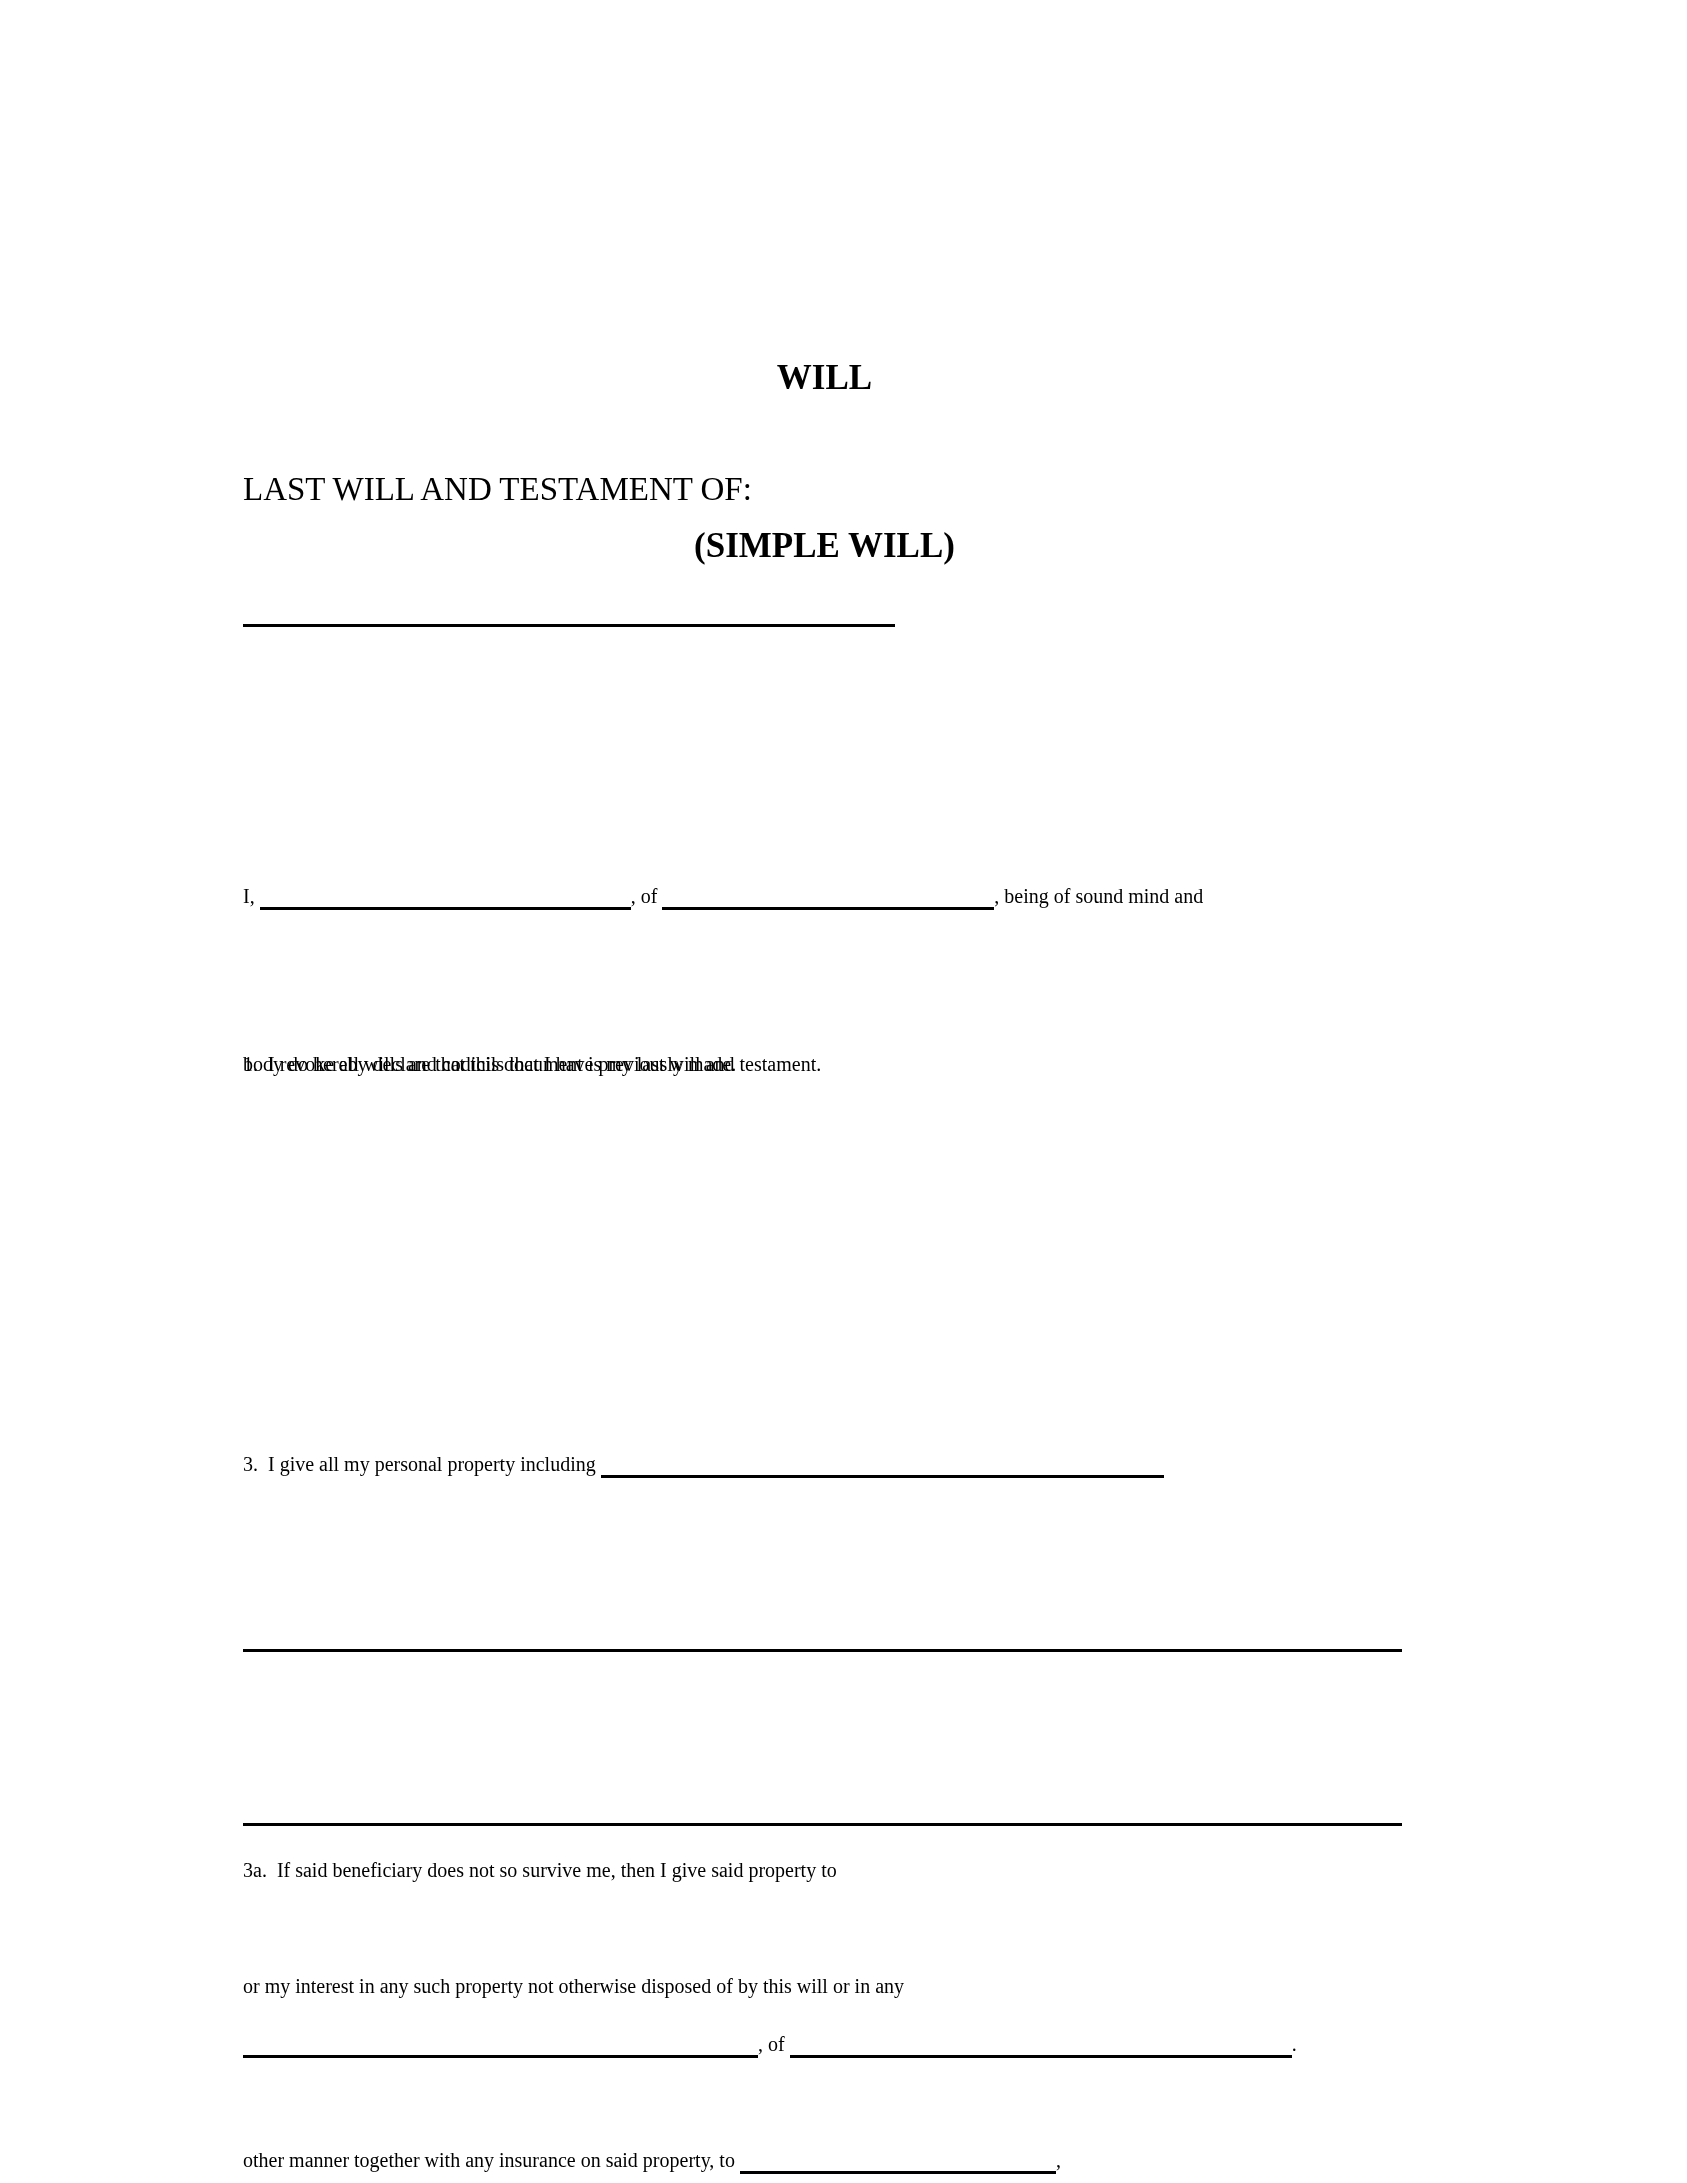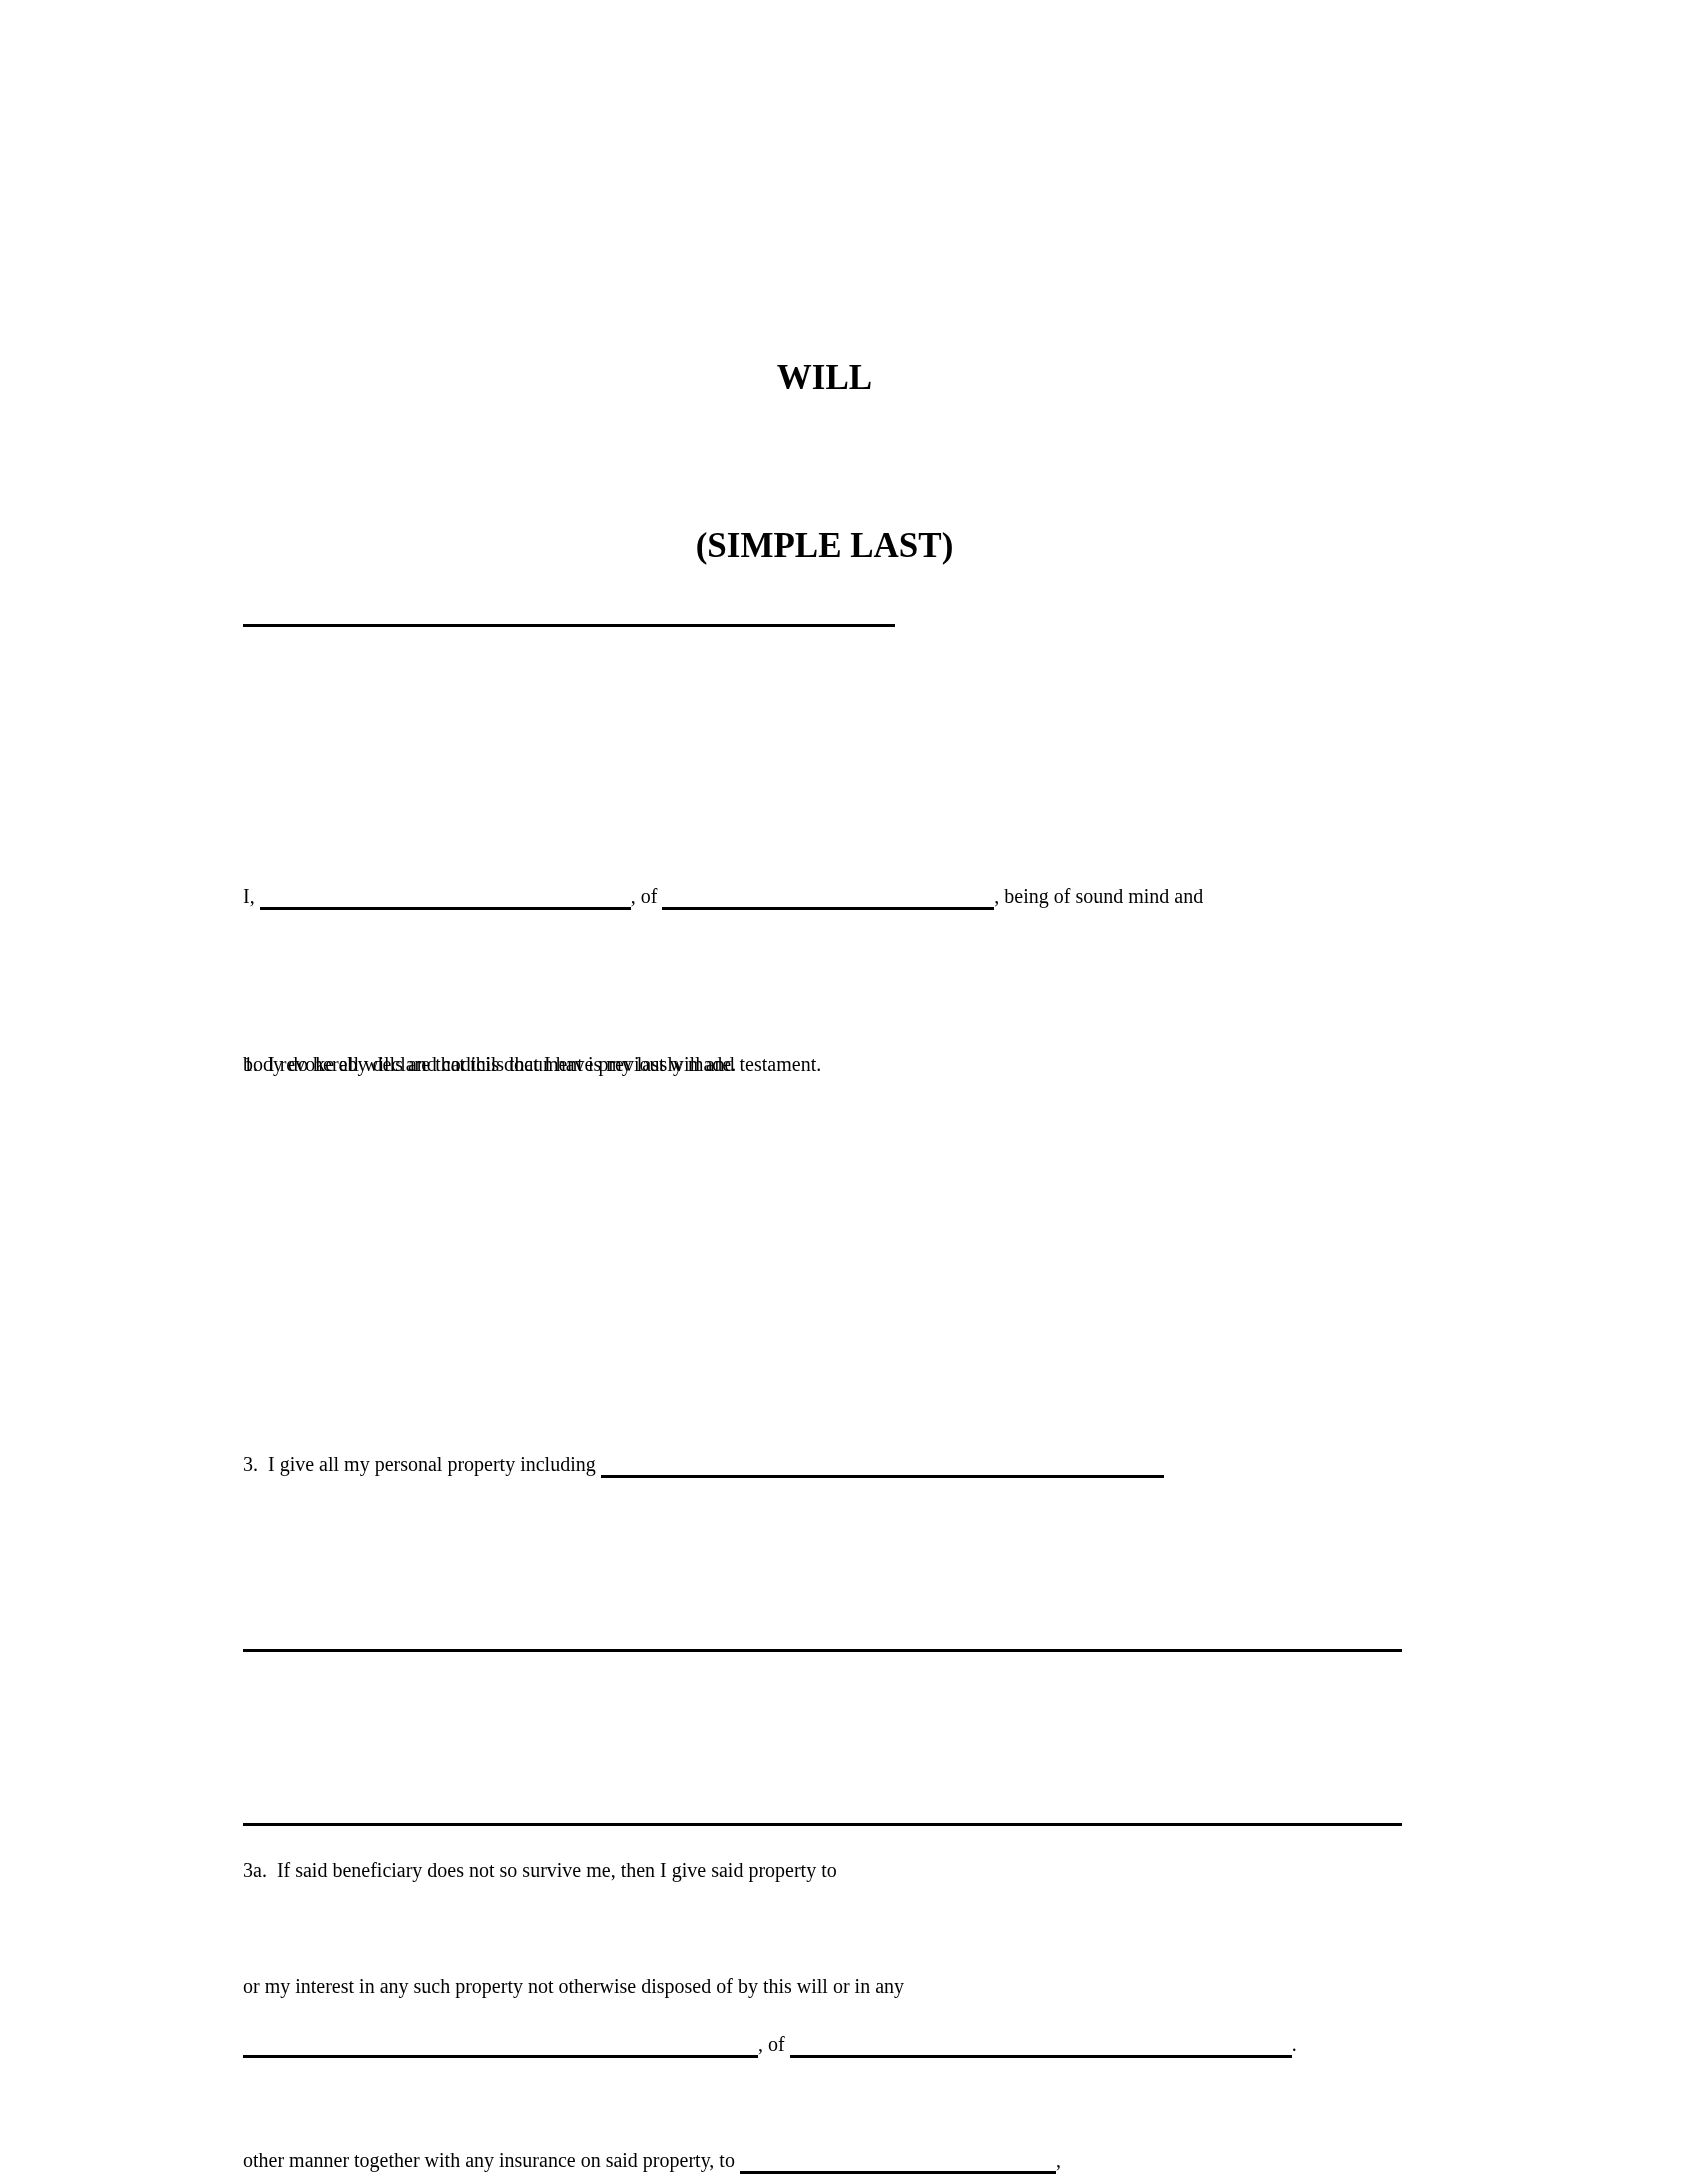--- a/index.html
+++ b/index.html
@@ -41,23 +41,24 @@
     border-top:3.5px solid #000000;
   }
 </style>
 </head>
 <body>
 
 <div class="page">
 
   <div class="block title-block" style="top:238px">
     <div>WILL</div>
-    <div>(SIMPLE LAST)</div>
+    <div>(SIMPLE WILL)</div>
   </div>
 
+  <div class="block heading" style="top:461px">LAST WILL AND TESTAMENT OF:</div>
 
   <div class="rule" style="top:624px;left:243px;width:652px"></div>
 
   <div class="block" style="top:756px">
     <div class="line"><span>I, </span><span class="blank" style="width:371px"></span><span>, of </span><span class="blank" style="width:332px"></span><span>, being of sound mind and</span></div>
     <div class="line">body do hereby declare that this document is my last will and testament.</div>
   </div>
 
 
   <div class="block" style="top:1036px">1.  I revoke all wills and codicils that I have previously made.</div>

